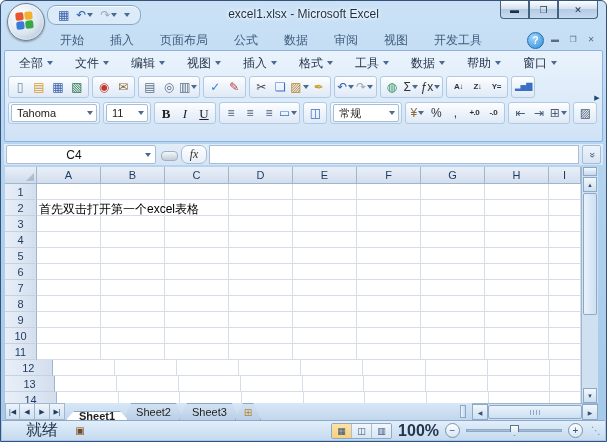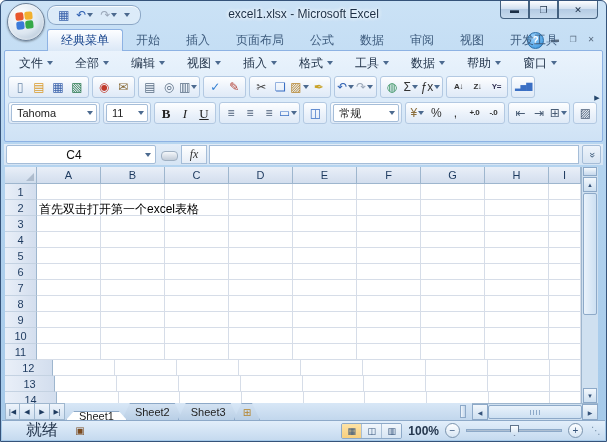--- a/index.html
+++ b/index.html
@@ -74,21 +74,21 @@
   
   .formula-row{position:absolute;left:3px;right:3px;top:143px;height:21px;
     background:linear-gradient(180deg,#e3edf8,#d5e4f4);display:flex;align-items:center;}
   .name-box{position:absolute;left:2px;top:1px;width:150px;height:19px;background:#fff;
     border:1px solid #a5bdd8;border-radius:2px;display:flex;align-items:center;box-sizing:border-box;cursor:text;}
   .name-box .val{flex:1;text-align:center;font-size:12px;color:#111;}
   .name-box .nb-caret{width:14px;display:flex;justify-content:center;cursor:pointer;}
   .nb-divider{position:absolute;left:157px;top:7px;width:15px;height:8px;border-radius:4px;
     background:linear-gradient(180deg,#f4f7fa,#c2ccd8);border:1px solid #9fb0c2;}
   .fx-btn{position:absolute;left:177px;top:1px;width:26px;height:19px;background:linear-gradient(180deg,#fff,#e7eef7);
-    border:1px solid #a5bdd8;border-radius:0;display:flex;align-items:center;justify-content:center;
+    border:1px solid #a5bdd8;border-radius:7px;display:flex;align-items:center;justify-content:center;
     font-family:"Liberation Serif","DejaVu Serif",serif;font-style:italic;font-size:12px;color:#333;
     cursor:pointer;box-sizing:border-box;}
   .formula-field{position:absolute;left:205px;right:24px;top:1px;height:19px;background:#fff;
     border:1px solid #a5bdd8;box-sizing:border-box;font-size:12px;padding:2px 4px;cursor:text;}
   .fb-expand{position:absolute;right:2px;top:1px;width:19px;height:19px;background:linear-gradient(180deg,#eef4fb,#d7e4f2);
     border:1px solid #a5bdd8;border-radius:2px;display:flex;align-items:center;justify-content:center;
     color:#44617f;font-size:10px;cursor:pointer;box-sizing:border-box;}
   .fb-expand span{transform:rotate(90deg);display:block;line-height:1;}
   
   .grid{position:absolute;left:4px;top:166px;width:576px;height:236px;background:#fff;overflow:hidden;}
@@ -120,21 +120,21 @@
   
   .sheetbar{position:absolute;left:4px;top:402px;width:593px;height:17px;
     background:linear-gradient(180deg,#d8e7f6,#c2d7ed);display:flex;align-items:stretch;overflow:hidden;}
   .nav-btn{width:15px;display:flex;align-items:center;justify-content:center;font-size:7px;color:#1d3a5f;
     background:linear-gradient(180deg,#eef4fb,#d0e0f1);border:1px solid #9eb6ce;border-left:none;
     cursor:pointer;box-sizing:border-box;}
   .nav-btn:first-child{border-left:1px solid #9eb6ce;}
   .sheet-tab{display:flex;align-items:center;padding:0 12px;font-size:11px;color:#222;margin-left:-5px;
     clip-path:polygon(8px 0,calc(100% - 8px) 0,100% 100%,0 100%);cursor:pointer;
     background:linear-gradient(180deg,#d3e2f2,#b9cfe6);border:1px solid #8da9c8;border-bottom:none;box-sizing:border-box;}
-  .sheet-tab.active{background:#fff;z-index:3;font-weight:normal;margin-top:8px;}
+  .sheet-tab.active{background:#fff;z-index:3;font-weight:bold;margin-top:8px;}
   .insert-tab{padding:0 8px;font-size:10px;color:#b5832a;}
   .tab-split{position:absolute;right:132px;top:2px;width:6px;height:13px;background:linear-gradient(90deg,#f0f6fc,#c2d5ea);
     border:1px solid #8da9c8;cursor:col-resize;box-sizing:border-box;}
   .hscroll{position:absolute;right:0;top:0;height:17px;width:126px;display:flex;background:#cfe0f0;
     border-top:1px solid #9eb6ce;box-sizing:border-box;}
   .h-btn{width:16px;height:100%;background:linear-gradient(180deg,#f2f7fc,#cddff0);border:1px solid #8da9c8;
     display:flex;align-items:center;justify-content:center;font-size:6px;color:#35537a;cursor:pointer;box-sizing:border-box;}
   .h-thumb{flex:1;margin:1px 0;border:1px solid #8da9c8;border-radius:2px;
     background:linear-gradient(180deg,#e9f2fb,#cde0f2);display:flex;align-items:center;justify-content:center;cursor:grab;}
   .h-grip{width:10px;height:5px;background:repeating-linear-gradient(90deg,#8da9c8 0 1px,transparent 1px 3px);}
@@ -144,21 +144,21 @@
     display:flex;align-items:center;box-sizing:border-box;}
   .status-ready{font-size:16px;color:#24364d;margin-left:24px;}
   .macro-btn{margin-left:12px;width:18px;height:14px;display:flex;align-items:center;justify-content:center;
     font-size:10px;color:#7a4a1f;border:1px solid transparent;border-radius:2px;cursor:pointer;}
   .status-right{margin-left:auto;display:flex;align-items:center;gap:6px;margin-right:4px;}
   .view-group{display:flex;border:1px solid #8da9c8;border-radius:2px;overflow:hidden;}
   .view-btn{width:19px;height:14px;display:flex;align-items:center;justify-content:center;font-size:9px;
     color:#35537a;background:linear-gradient(180deg,#f2f7fc,#d7e5f3);cursor:pointer;border-right:1px solid #a9bfd6;}
   .view-btn:last-child{border-right:none;}
   .view-btn.active{background:linear-gradient(180deg,#fde3a7,#f8cf7d);}
-  .zoom-label{font-size:12px;font-weight:bold;color:#24364d;}
+  .zoom-label{font-size:16px;font-weight:bold;color:#24364d;}
   .zoom-btn{width:13px;height:13px;border-radius:50%;border:1px solid #7a93ad;color:#35537a;font-size:10px;
     display:flex;align-items:center;justify-content:center;background:linear-gradient(180deg,#fdfeff,#d8e6f4);
     cursor:pointer;line-height:1;}
   .zoom-slider{position:relative;width:96px;height:13px;cursor:pointer;}
   .zoom-track{position:absolute;left:0;right:0;top:5px;height:3px;background:#aebfd2;
     border:1px solid #8da9c8;box-sizing:border-box;}
   .zoom-thumb{position:absolute;left:44px;top:1px;width:9px;height:11px;
     background:linear-gradient(180deg,#fdfeff,#cfe0f0);border:1px solid #60748c;box-sizing:border-box;
     clip-path:polygon(0 0,100% 0,100% 60%,50% 100%,0 60%);cursor:grab;}
   .resize-grip{font-size:10px;color:#7a93ad;margin-left:2px;cursor:nwse-resize;line-height:1;}
@@ -195,45 +195,44 @@
       </div>
     <div class="title-text">excel1.xlsx - Microsoft Excel</div>
     <div class="win-controls">
         <div class="win-btn minimize">▬</div>
         <div class="win-btn">❐</div>
         <div class="win-btn close">✕</div>
       </div>
   </div>
 
   <div class="tabrow">
-      <div class="rtab active">经典菜单</div>
       <div class="rtab">开始</div>
       <div class="rtab">插入</div>
       <div class="rtab">页面布局</div>
       <div class="rtab">公式</div>
       <div class="rtab">数据</div>
       <div class="rtab">审阅</div>
       <div class="rtab">视图</div>
       <div class="rtab">开发工具</div>
     </div>
   <div class="ribbon-help">?</div>
   <div class="doc-controls">
       <div class="doc-btn">▬</div>
       <div class="doc-btn">❐</div>
       <div class="doc-btn">✕</div>
     </div>
 
   <div class="ribbon-body">
     <div class="menurow">
         <div class="menu-item">
+          <span>全部</span>
+          <span class="caret"></span>
+        </div>
+        <div class="menu-item">
           <span>文件</span>
-          <span class="caret"></span>
-        </div>
-        <div class="menu-item">
-          <span>全部</span>
           <span class="caret"></span>
         </div>
         <div class="menu-item">
           <span>编辑</span>
           <span class="caret"></span>
         </div>
         <div class="menu-item">
           <span>视图</span>
           <span class="caret"></span>
         </div>

